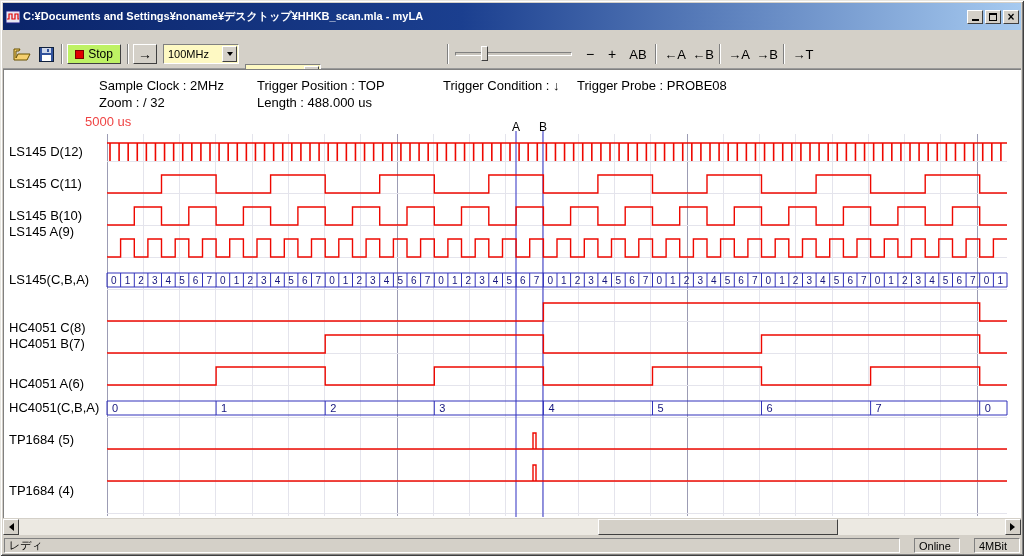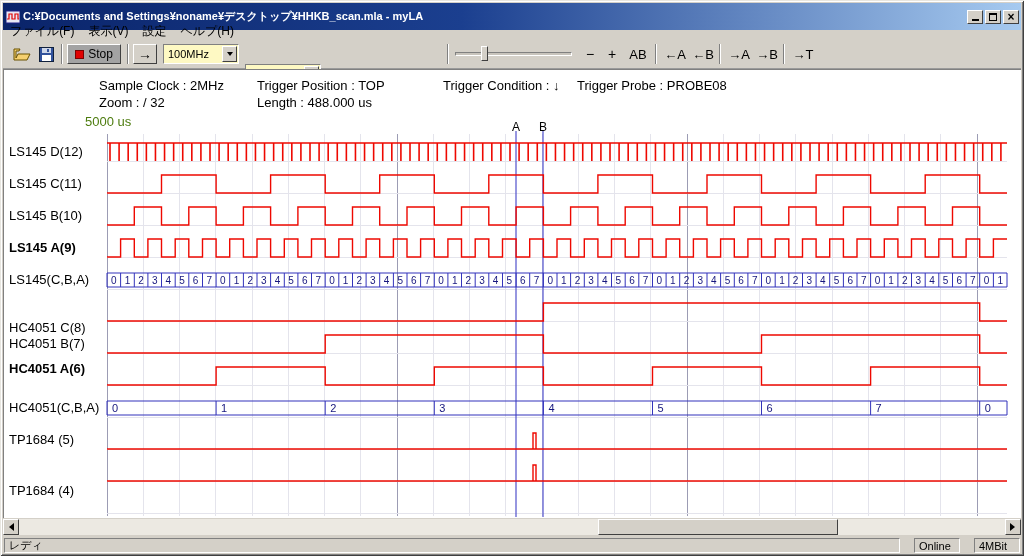--- a/index.html
+++ b/index.html
@@ -21,41 +21,41 @@
   .winbtn.close{font-size:12px;font-weight:bold;}
   
   .menubar{position:absolute;left:3px;top:22px;right:3px;height:18px;display:flex;align-items:center;font-size:12px;}
   .menu-item{padding:1px 7px;color:#000;}
   
   .toolbar{position:absolute;left:3px;top:40px;right:3px;height:29px;border-bottom:1px solid #9a9a9a;}
   .toolbar > *{position:absolute;top:4px;}
   .tsep{width:2px;height:20px;border-left:1px solid #808080;border-right:1px solid #fff;}
   .tool-icon-btn{width:22px;height:20px;display:flex;align-items:center;justify-content:center;background:transparent;border:none;}
   .stop-btn{height:20px;width:54px;display:flex;align-items:center;justify-content:center;gap:4px;
-    background:#a3a3a3;border:1px solid;border-color:#fff #404040 #404040 #fff;font-size:12px;}
+    background:#bef264;border:1px solid;border-color:#fff #404040 #404040 #fff;font-size:12px;}
   .stop-sq{width:9px;height:9px;background:#e00000;border:1px solid #7a0000;}
   .run-btn{width:24px;height:20px;background:#d4d0c8;border:1px solid;border-color:#fff #404040 #404040 #fff;
     font-size:14px;font-weight:bold;display:flex;align-items:center;justify-content:center;padding:0;}
   .combo{height:20px;background:#fef9c3;border:1px solid;border-color:#808080 #fff #fff #808080;
     font-size:11px;display:flex;align-items:center;padding-left:4px;position:relative;}
   .combo .drop{position:absolute;right:1px;top:1px;bottom:1px;width:15px;background:#d4d0c8;
     border:1px solid;border-color:#fff #404040 #404040 #fff;display:flex;align-items:center;justify-content:center;}
   .tri-down{width:0;height:0;border:3px solid transparent;border-top:4px solid #000;margin-top:3px;}
   .slider{width:120px;height:16px;top:6px;}
   .slider-track{position:absolute;left:0;right:3px;top:6px;height:4px;border:1px solid;border-color:#808080 #fff #fff #808080;background:#c8c4bc;}
   .slider-handle{position:absolute;left:26px;top:0;width:7px;height:15px;background:#d4d0c8;
     border:1px solid;border-color:#fff #404040 #404040 #fff;}
   .flat-btn{height:20px;background:transparent;border:none;font-size:13px;color:#000;
     display:flex;align-items:center;justify-content:center;padding:0;}
   
   .client{position:absolute;left:3px;top:69px;right:3px;height:449px;background:#fff;overflow:hidden;
     box-shadow:inset 1px 1px 0 #808080, inset -1px -1px 0 #fff;}
   #wave-svg{position:absolute;left:0;top:0;}
   .info-item{position:absolute;font-size:13px;color:#000;white-space:nowrap;}
-  .time-scale{position:absolute;left:82px;top:45px;font-size:13px;color:#4d7c0f;}
+  .time-scale{position:absolute;left:82px;top:45px;font-size:13px;color:#ef4444;}
   .marker-label{position:absolute;top:51px;width:14px;text-align:center;font-size:12px;color:#000;}
   .ch-label{position:absolute;left:6px;width:100px;height:16px;font-size:13px;color:#000;white-space:nowrap;}
   
   .hscroll{position:absolute;left:3px;top:519px;right:3px;height:16px;background:#ece9e2;}
   .scroll-arrow{position:absolute;top:0;width:16px;height:16px;background:#d4d0c8;
     border:1px solid;border-color:#fff #404040 #404040 #fff;display:flex;align-items:center;justify-content:center;}
   .scroll-arrow.left{left:0;}
   .scroll-arrow.right{right:0;}
   .tri-left{width:0;height:0;border:4px solid transparent;border-right:5px solid #000;margin-left:-3px;}
   .tri-right{width:0;height:0;border:4px solid transparent;border-left:5px solid #000;margin-right:-3px;}
@@ -85,26 +85,20 @@
       <button class="winbtn">
           <span class="glyph-min"></span>
         </button>
       <button class="winbtn">
           <span class="glyph-max"></span>
         </button>
       <button class="winbtn close">×</button>
     </span>
   </div>
 
-  <div class="menubar" id="menubar">
-      <div class="menu-item">ファイル(F)</div>
-      <div class="menu-item">表示(V)</div>
-      <div class="menu-item">設定</div>
-      <div class="menu-item">ヘルプ(H)</div>
-    </div>
 
   <div class="toolbar">
     <button class="tool-icon-btn" style="left:8px">
       <svg width="18" height="15" viewBox="0 0 18 15">
         <path d="M1 4 L1 13 L14 13 L17 7 L5 7 L3 11 L3 4 L6 4 L7 2 L1 2 Z" fill="#f5d070" stroke="#6a5200" stroke-width="1"></path>
       </svg>
     </button>
     <button class="tool-icon-btn" style="left:32px">
       <svg width="15" height="15" viewBox="0 0 15 15">
         <rect x="0.5" y="0.5" width="14" height="14" fill="#31529c" stroke="#10203c"></rect>
@@ -482,25 +476,25 @@
     <span class="info-item" style="left:254px;top:26px">Length : 488.000 us</span>
     <span class="time-scale">5000 us</span>
     <div id="marker-labels">
         <div class="marker-label" style="left: 506px;">A</div>
         <div class="marker-label" style="left: 533px;">B</div>
       </div>
     <div id="channel-labels">
         <div class="ch-label" style="top: 75px;">LS145 D(12)</div>
         <div class="ch-label" style="top: 107px;">LS145 C(11)</div>
         <div class="ch-label" style="top: 139px;">LS145 B(10)</div>
-        <div class="ch-label" style="top: 171px; font-weight: bold;">LS145 A(9)</div>
+        <div class="ch-label" style="top: 155px;">LS145 A(9)</div>
         <div class="ch-label" style="top: 203px;">LS145(C,B,A)</div>
         <div class="ch-label" style="top: 231px; margin-top: 20px;">HC4051 C(8)</div>
         <div class="ch-label" style="top: 267px;">HC4051 B(7)</div>
-        <div class="ch-label" style="top: 292px; font-weight: bold;">HC4051 A(6)</div>
+        <div class="ch-label" style="top: 307px;">HC4051 A(6)</div>
         <div class="ch-label" style="top: 331px;">HC4051(C,B,A)</div>
         <div class="ch-label" style="top: 363px;">TP1684 (5)</div>
         <div class="ch-label" style="top: 414px;">TP1684 (4)</div>
       </div>
   </div>
 
   <div class="hscroll">
     <div class="scroll-arrow left">
         <span class="tri-left"></span>
       </div>

